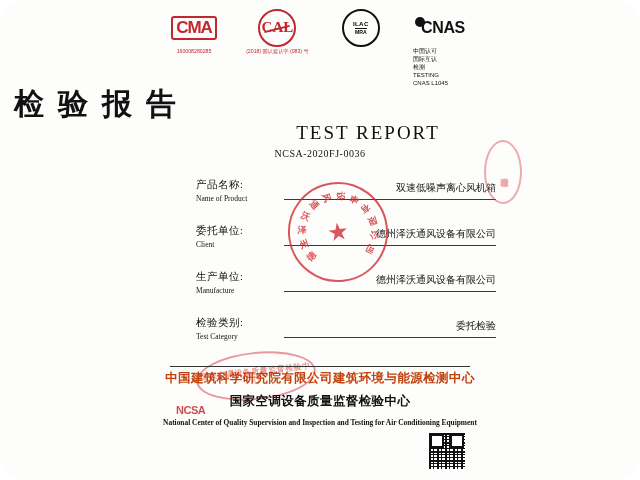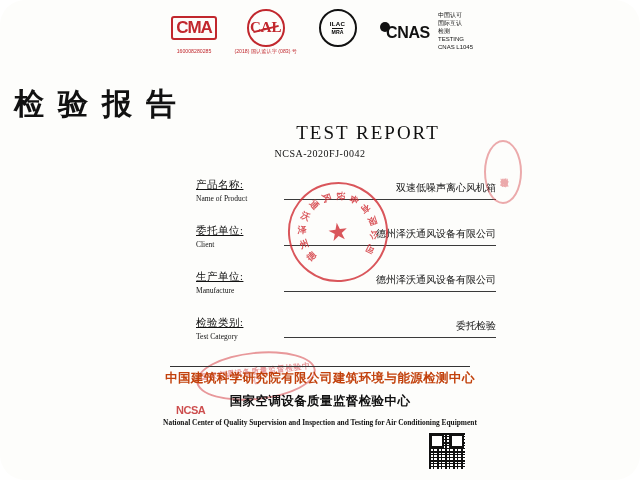--- a/index.html
+++ b/index.html
@@ -181,21 +181,20 @@
     position: absolute;
     left: 0;
     top: 0;
     width: 86px;
   }
   .label-cn {
     font-size: 10.5px;
     letter-spacing: .5px;
     color: #111;
     white-space: nowrap;
-    text-decoration: underline;
   }
   .label-en {
     font-size: 7.5px;
     color: #111;
     margin-top: 2px;
     white-space: nowrap;
   }
   .field-value {
     position: absolute;
     left: 88px;
@@ -386,39 +385,39 @@
     <div class="mark">
       <div class="mark-glyph">
         <div class="ilac-circle">
           <div class="ilac-top">ILAC</div>
           <div class="ilac-bot">MRA</div>
         </div>
       </div>
       <div class="mark-cap"></div>
     </div>
 
-    <div class="mark" style="flex-direction:row;align-items:flex-end;">
+    <div class="mark" style="flex-direction:column;align-items:flex-start;">
       <div class="mark-glyph" style="width:60px;">
         <div class="cnas-dot"></div>
         <div class="cnas-word">CNAS</div>
       </div>
       <div class="cnas-text-block">
         <div>中国认可</div>
         <div>国际互认</div>
         <div>检测</div>
         <div>TESTING</div>
         <div>CNAS L1045</div>
       </div>
     </div>
 
   </div>
 
   <div class="title-cn">检验报告</div>
   <div class="title-en">TEST REPORT</div>
-  <div class="report-no">NCSA-2020FJ-0042</div>
+  <div class="report-no">NCSA-2020FJ-0036</div>
 
   <div class="fields">
 
     <div class="field-row">
       <div class="field-label">
         <div class="label-cn">产品名称:</div>
         <div class="label-en">Name of Product</div>
       </div>
       <div class="field-value">双速低噪声离心风机箱</div>
     </div>

